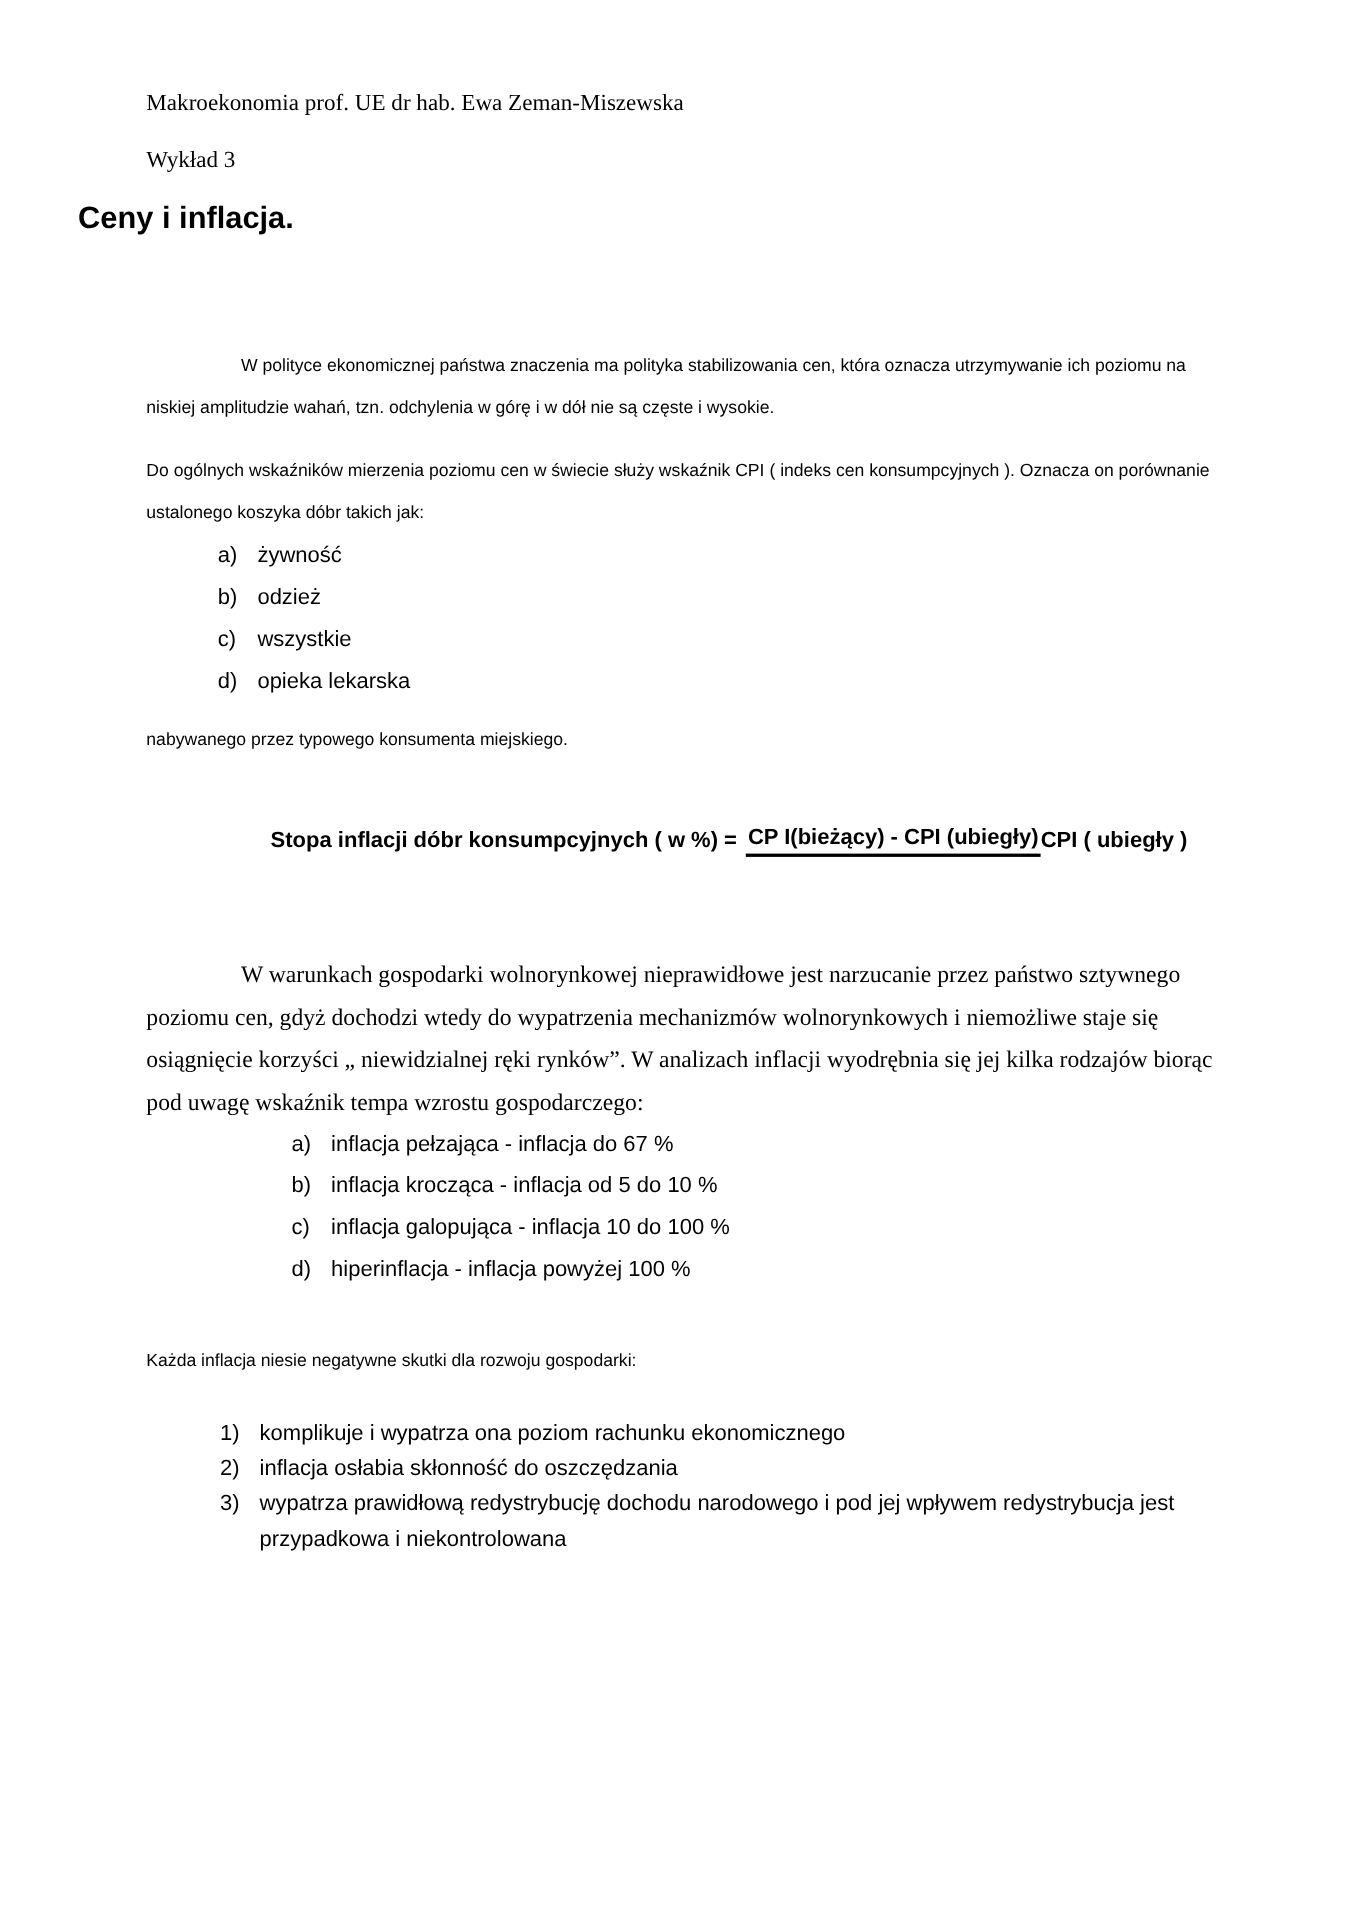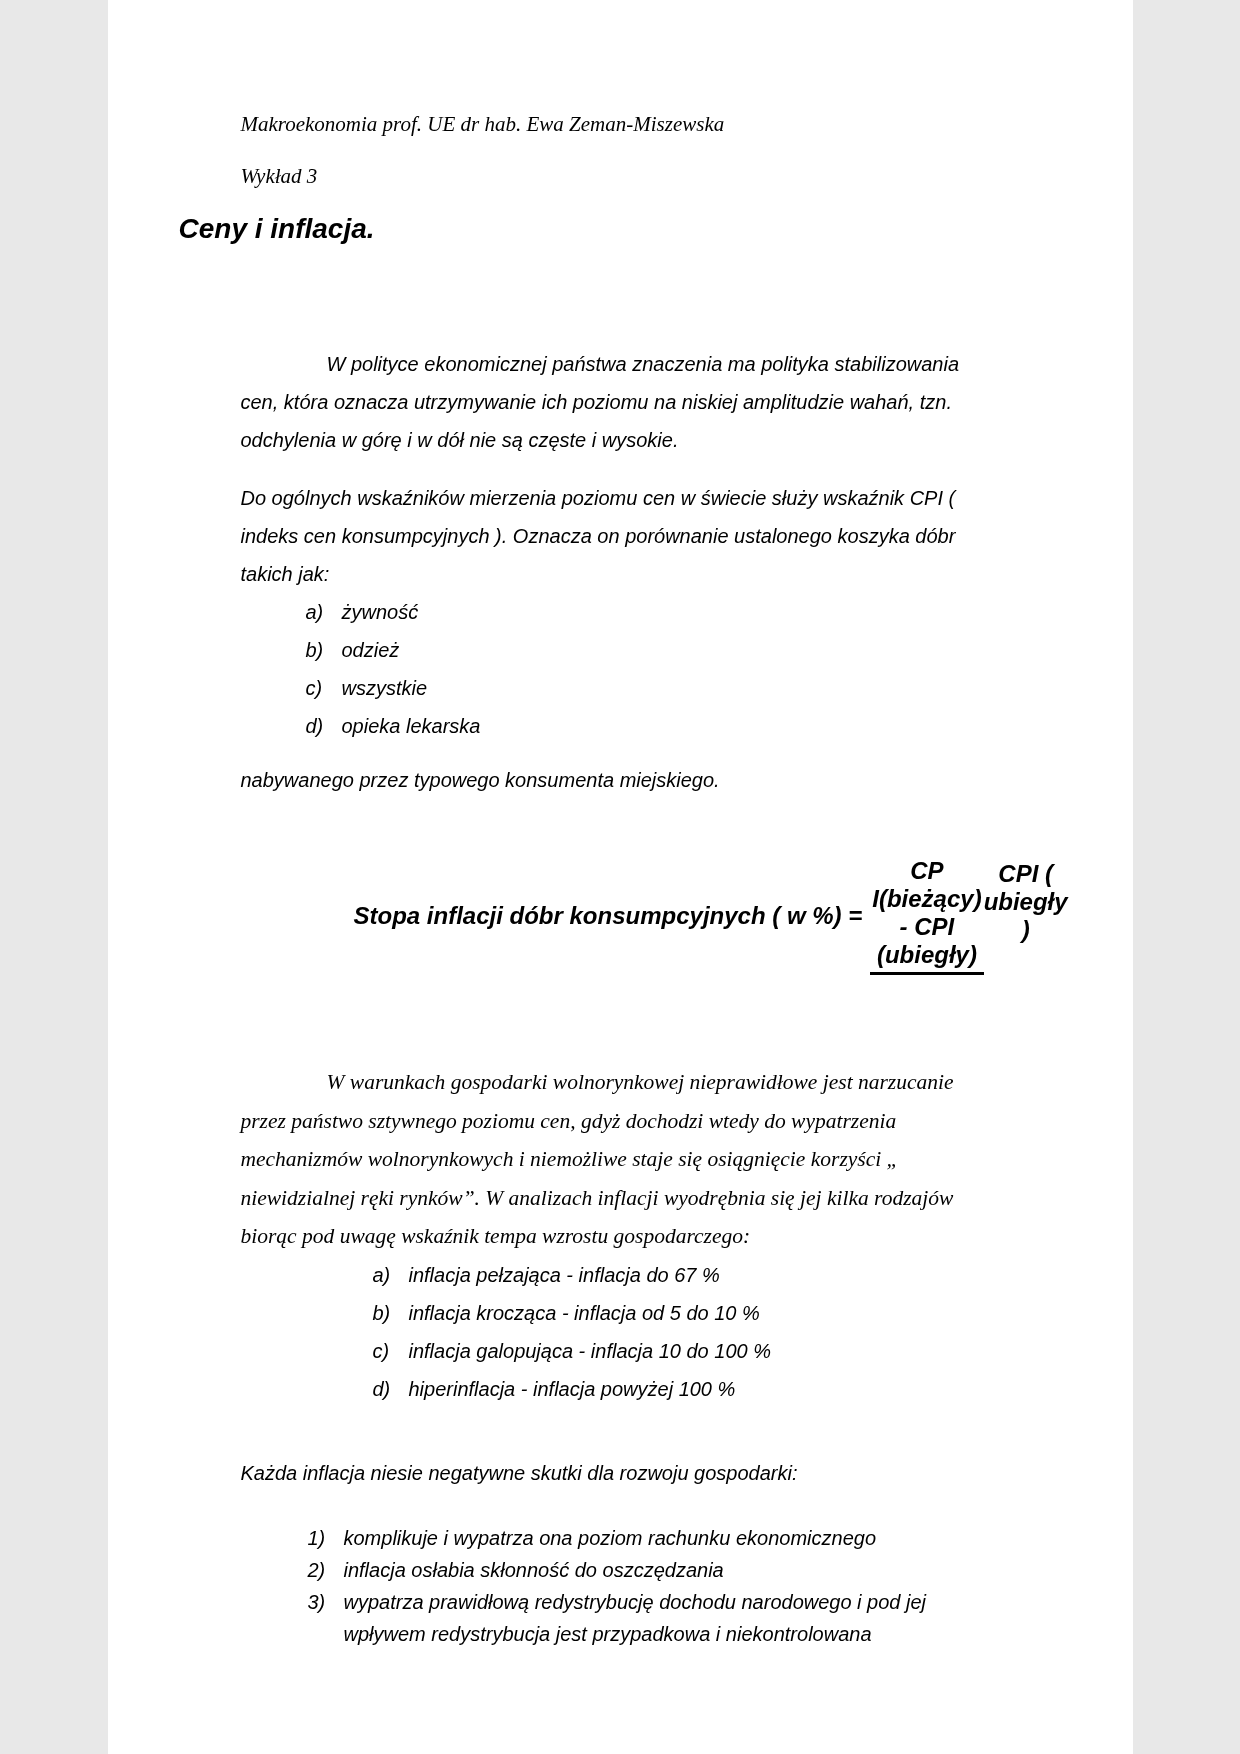--- a/index.html
+++ b/index.html
@@ -2,29 +2,28 @@
 <html><head>
 <meta charset="utf-8">
 <style>
   html, body {
     margin: 0;
     padding: 0;
     background: #e8e8e8;
   }
   .page {
     position: relative;
-    width: 1025px;
+    width: 1240px;
     height: 1754px;
     margin: 0 auto;
     background: #ffffff;
     color: #000000;
     box-sizing: border-box;
-    padding: 111px 133px 0 133px;
+    padding: 80px 133px 0 133px;
     overflow: hidden;
-    font-style: italic;
   }
   .serif {
     font-family: "Liberation Serif", "DejaVu Serif", serif;
   }
   .sans {
     font-family: "Liberation Sans", "DejaVu Sans", sans-serif;
   }
   .header-line {
     font-size: 21px;
     line-height: 26px;
@@ -36,21 +35,21 @@
   }
   .doc-title {
     margin-top: 24px;
     font-size: 28px;
     font-weight: bold;
     text-align: left;
     position: relative;
     left: -62px;
   }
   .para {
-    font-size: 20px;
+    font-size: 16px;
     line-height: 38px;
     margin: 0;
   }
   .para-intro {
     margin-top: 100px;
     text-indent: 86px;
   }
   .para-cpi {
     margin-top: 20px;
   }
@@ -83,21 +82,21 @@
   }
   .para-basket-suffix {
     margin-top: 16px;
   }
   .para-measure {
     margin-top: 20px;
   }
   .formula-row {
     margin-top: 58px;
     padding-left: 113px;
-    font-size: 24px;
+    font-size: 20px;
     font-weight: bold;
     display: flex;
     align-items: center;
   }
   .formula-label {
     white-space: nowrap;
   }
   .fraction {
     display: inline-flex;
     flex-direction: row;

